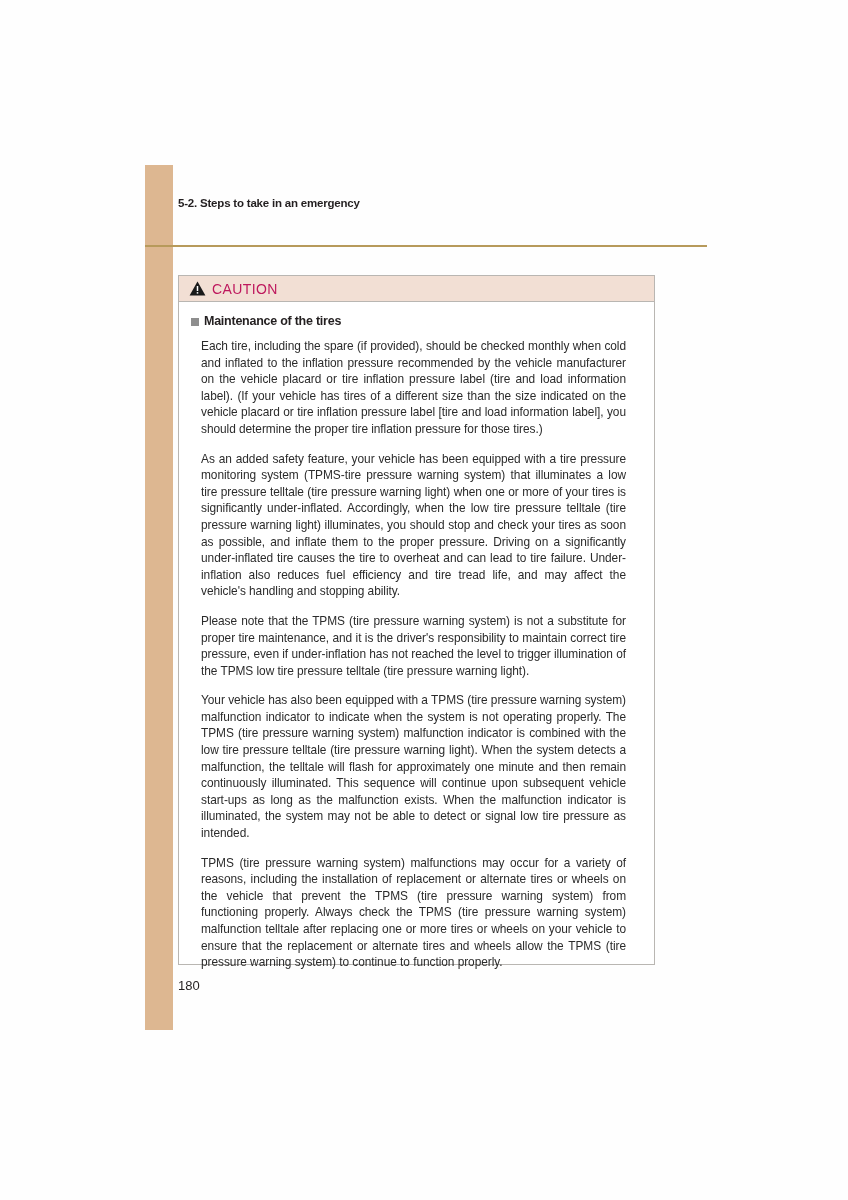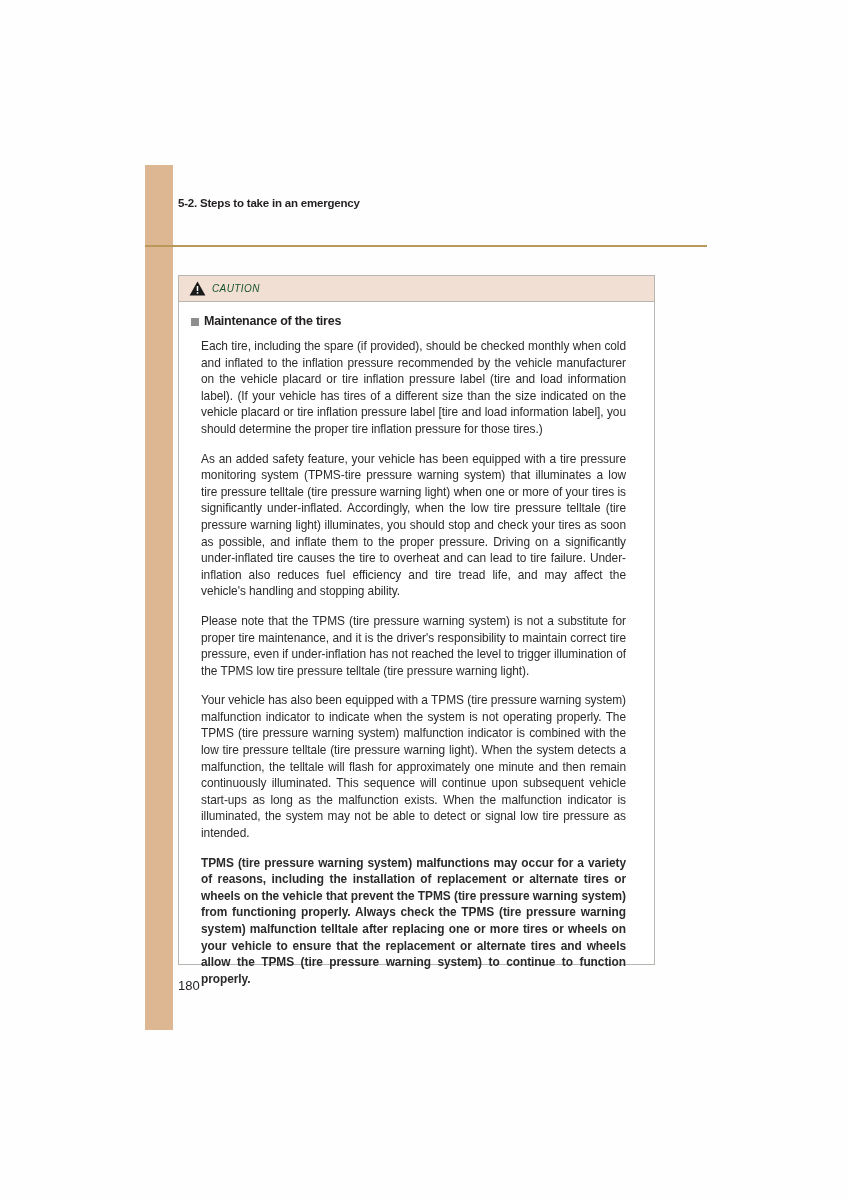--- a/index.html
+++ b/index.html
@@ -80,24 +80,23 @@
   .warn-icon {
     display: inline-block;
     width: 17px;
     height: 15px;
     margin-right: 6px;
     flex: 0 0 auto;
     line-height: 0;
   }
 
   .caution-title-text {
-    font-size: 10px;
+    font-size: 14px;
     letter-spacing: 0.4px;
-    color: #14532d;
-    font-style: italic;
+    color: #be185d;
   }
 
   .caution-body {
     padding: 12px 12px 10px 12px;
     box-sizing: border-box;
   }
 
   
   .subhead {
     display: flex;
@@ -121,21 +120,21 @@
 
   
   .para {
     margin: 0 16px 13px 10px;
     font-size: 11.9px;
     line-height: 16.6px;
     text-align: justify;
     color: #2b2b2b;
     letter-spacing: -0.05px;
   }
-  .para:last-child { margin-bottom: 0; font-weight: bold; }
+  .para:last-child { margin-bottom: 0; }
 
   
   .folio {
     position: absolute;
     left: 178px;
     top: 978px;
     font-size: 13px;
     color: #231f20;
   }
 </style>

